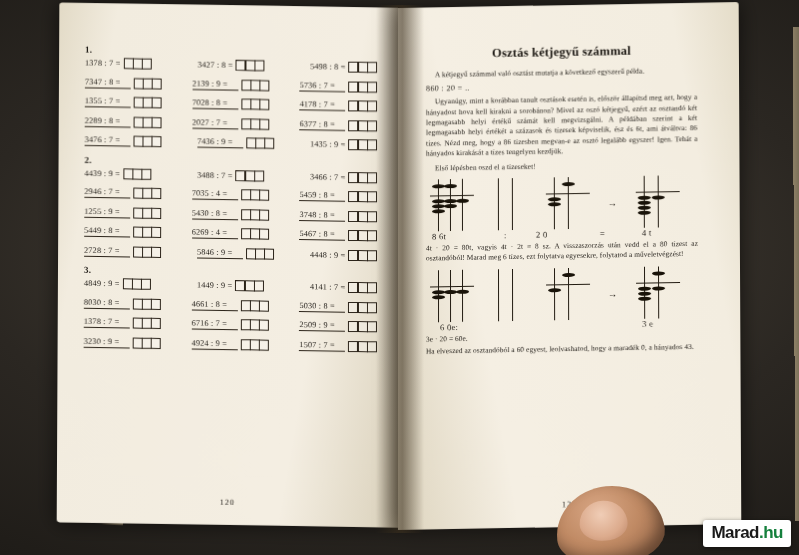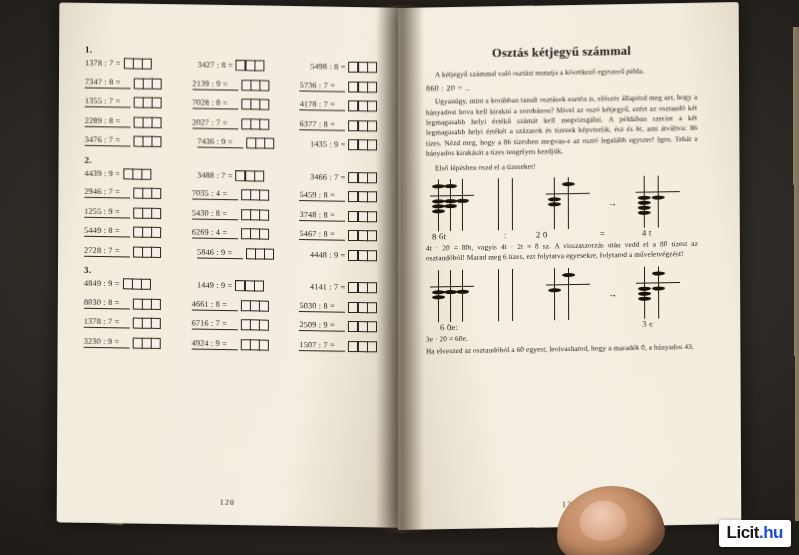--- a/index.html
+++ b/index.html
@@ -274,21 +274,21 @@
     background: #ffffff;
     border-radius: 3px;
     padding: 3px 8px 4px 8px;
     font-family: "Liberation Sans", sans-serif;
     font-size: 17px;
     font-weight: bold;
     letter-spacing: -0.5px;
     box-shadow: 0 1px 4px rgba(0,0,0,0.5);
   }
   .watermark .wm-a { color: #1a1a1a; }
-  .watermark .wm-b { color: #1d4ed8; }
+  .watermark .wm-b { color: #15803d; }
 </style>
 </head>
 <body>
 
 <div id="photo">
   <div class="backdrop"></div>
 
   <div class="book">
     <div class="edge-left"></div>
     <div class="edge-right"></div>
@@ -779,15 +779,15 @@
     </div>
 
     <div class="gutter"></div>
   </div>
 
   <div class="thumb">
     <div class="nail"></div>
   </div>
 
   <div class="watermark">
-    <span class="wm-a">Licit</span><span class="wm-b">.hu</span>
+    <span class="wm-a">Marad</span><span class="wm-b">.hu</span>
   </div>
 </div>
 
 </body></html>

